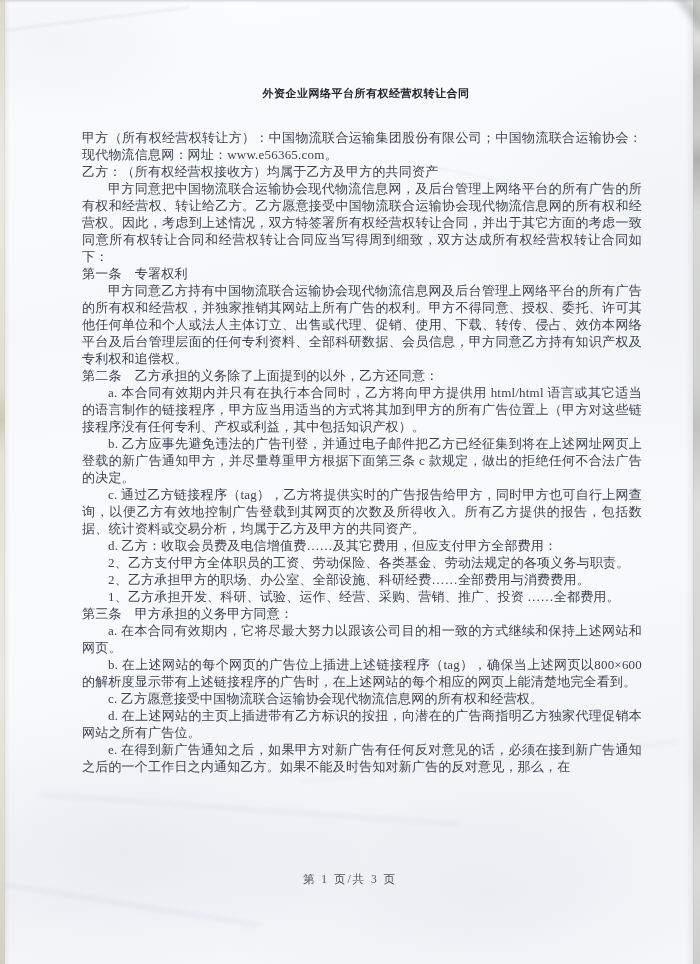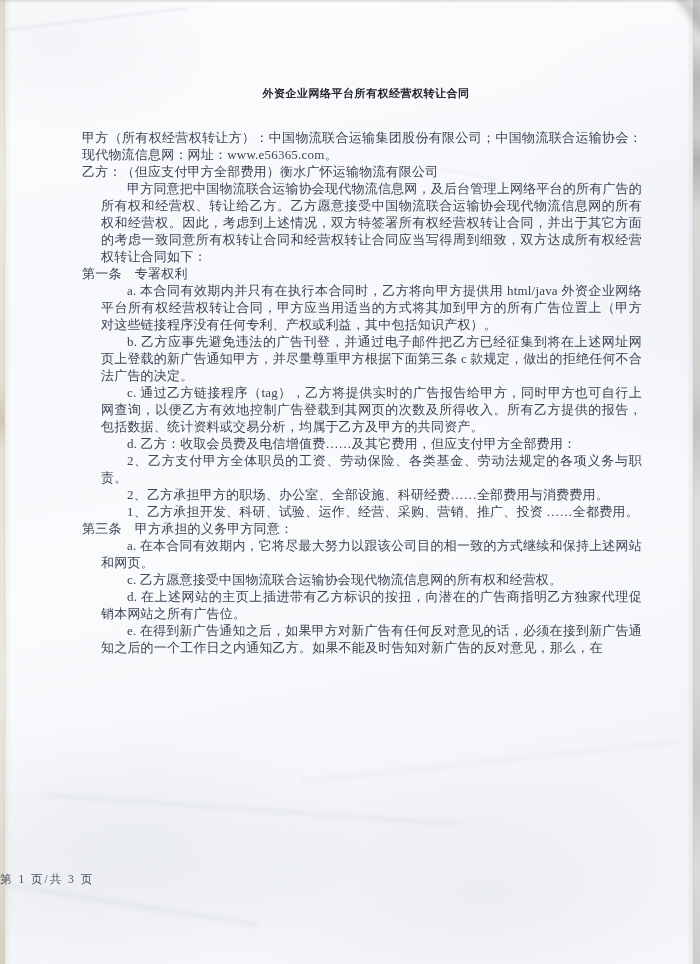--- a/index.html
+++ b/index.html
@@ -95,23 +95,24 @@
   }
   .doc-body {
     position: absolute; left: 82px; top: 129px; width: 560px;
     font-size: 13px;
     line-height: 17px;
     color: #3d4456;
     text-align: justify;
     letter-spacing: 0.2px;
   }
   .para { margin: 0; }
-  .para.indent { text-indent: 2em; margin-left: 19px; }
+  .para.indent { text-indent: 2em; }
   .doc-footer {
     position: absolute; left: 0; top: 872px; width: 100%;
+    text-align: center;
     font-size: 11.5px;
     letter-spacing: 2px;
     color: #4a5264;
   }
 </style>
 </head>
 <body>
 
 <div class="paper">
   <div class="mottle"></div>
@@ -127,31 +128,34 @@
   <div class="edge-right-soft"></div>
   <div class="corner-mark-tr"></div>
 </div>
 
 <div class="doc">
   <h1 class="doc-title">外资企业网络平台所有权经营权转让合同</h1>
 
   <div class="doc-body">
 
   <p class="para">甲方（所有权经营权转让方）：中国物流联合运输集团股份有限公司；中国物流联合运输协会：现代物流信息网：网址：www.e56365.com。</p>
-      <p class="para">乙方：（但应支付甲方全部费用）衡水广怀运输物流有限公司</p>
+      <p class="para">乙方：（所有权经营权接收方）均属于乙方及甲方的共同资产</p>
       <p class="para indent">甲方同意把中国物流联合运输协会现代物流信息网，及后台管理上网络平台的所有广告的所有权和经营权、转让给乙方。乙方愿意接受中国物流联合运输协会现代物流信息网的所有权和经营权。因此，考虑到上述情况，双方特签署所有权经营权转让合同，并出于其它方面的考虑一致同意所有权转让合同和经营权转让合同应当写得周到细致，双方达成所有权经营权转让合同如下：</p>
       <p class="para">第一条　专署权利</p>
-      <p class="para indent">a. 本合同有效期内并只有在执行本合同时，乙方将向甲方提供用 html/java 外资企业网络平台所有权经营权转让合同，甲方应当用适当的方式将其加到甲方的所有广告位置上（甲方对这些链接程序没有任何专利、产权或利益，其中包括知识产权）。</p>
+      <p class="para indent">甲方同意乙方持有中国物流联合运输协会现代物流信息网及后台管理上网络平台的所有广告的所有权和经营权，并独家推销其网站上所有广告的权利。甲方不得同意、授权、委托、许可其他任何单位和个人或法人主体订立、出售或代理、促销、使用、下载、转传、侵占、效仿本网络平台及后台管理层面的任何专利资料、全部科研数据、会员信息，甲方同意乙方持有知识产权及专利权和追偿权。</p>
+      <p class="para">第二条　乙方承担的义务除了上面提到的以外，乙方还同意：</p>
+      <p class="para indent">a. 本合同有效期内并只有在执行本合同时，乙方将向甲方提供用 html/html 语言或其它适当的语言制作的链接程序，甲方应当用适当的方式将其加到甲方的所有广告位置上（甲方对这些链接程序没有任何专利、产权或利益，其中包括知识产权）。</p>
       <p class="para indent">b. 乙方应事先避免违法的广告刊登，并通过电子邮件把乙方已经征集到将在上述网址网页上登载的新广告通知甲方，并尽量尊重甲方根据下面第三条 c 款规定，做出的拒绝任何不合法广告的决定。</p>
       <p class="para indent">c. 通过乙方链接程序（tag），乙方将提供实时的广告报告给甲方，同时甲方也可自行上网查询，以便乙方有效地控制广告登载到其网页的次数及所得收入。所有乙方提供的报告，包括数据、统计资料或交易分析，均属于乙方及甲方的共同资产。</p>
       <p class="para indent">d. 乙方：收取会员费及电信增值费……及其它费用，但应支付甲方全部费用：</p>
       <p class="para indent">2、乙方支付甲方全体职员的工资、劳动保险、各类基金、劳动法规定的各项义务与职责。</p>
       <p class="para indent">2、乙方承担甲方的职场、办公室、全部设施、科研经费……全部费用与消费费用。</p>
       <p class="para indent">1、乙方承担开发、科研、试验、运作、经营、采购、营销、推广、投资 ……全都费用。</p>
       <p class="para">第三条　甲方承担的义务甲方同意：</p>
       <p class="para indent">a. 在本合同有效期内，它将尽最大努力以跟该公司目的相一致的方式继续和保持上述网站和网页。</p>
+      <p class="para indent">b. 在上述网站的每个网页的广告位上插进上述链接程序（tag），确保当上述网页以800×600 的解析度显示带有上述链接程序的广告时，在上述网站的每个相应的网页上能清楚地完全看到。</p>
       <p class="para indent">c. 乙方愿意接受中国物流联合运输协会现代物流信息网的所有权和经营权。</p>
       <p class="para indent">d. 在上述网站的主页上插进带有乙方标识的按扭，向潜在的广告商指明乙方独家代理促销本网站之所有广告位。</p>
       <p class="para indent">e. 在得到新广告通知之后，如果甲方对新广告有任何反对意见的话，必须在接到新广告通知之后的一个工作日之内通知乙方。如果不能及时告知对新广告的反对意见，那么，在</p>
     </div>
 
   <div class="doc-footer">第 1 页/共 3 页</div>
 </div>
 
 </body></html>

